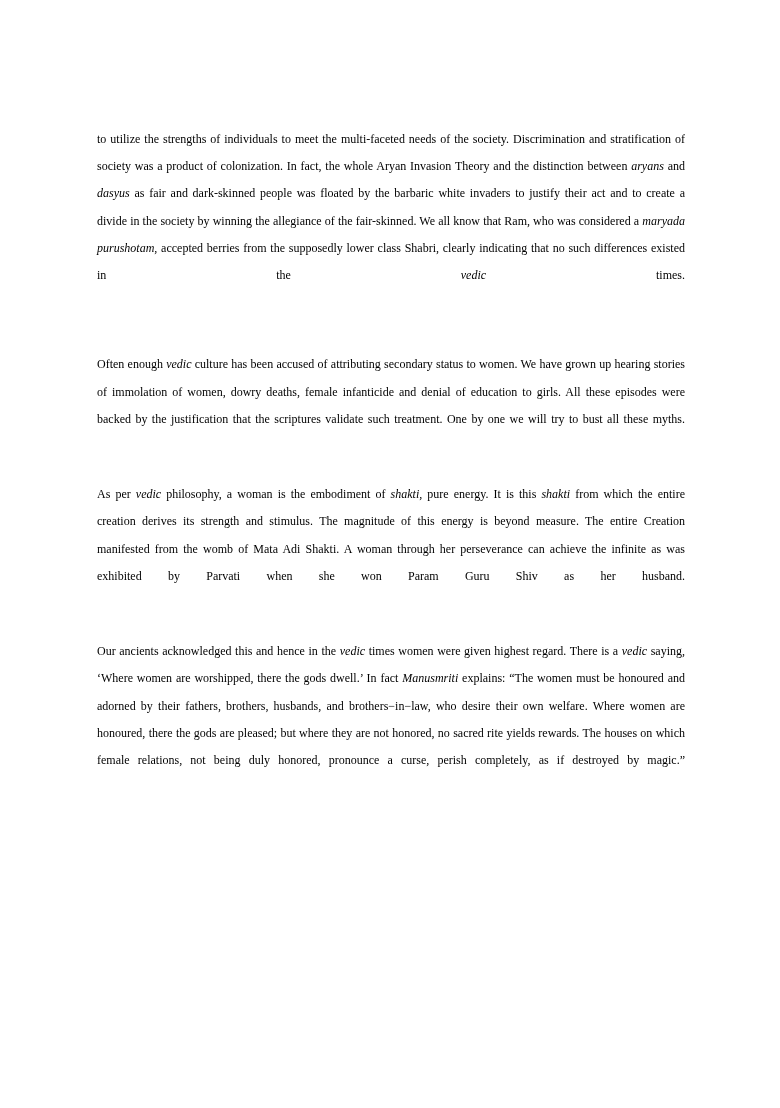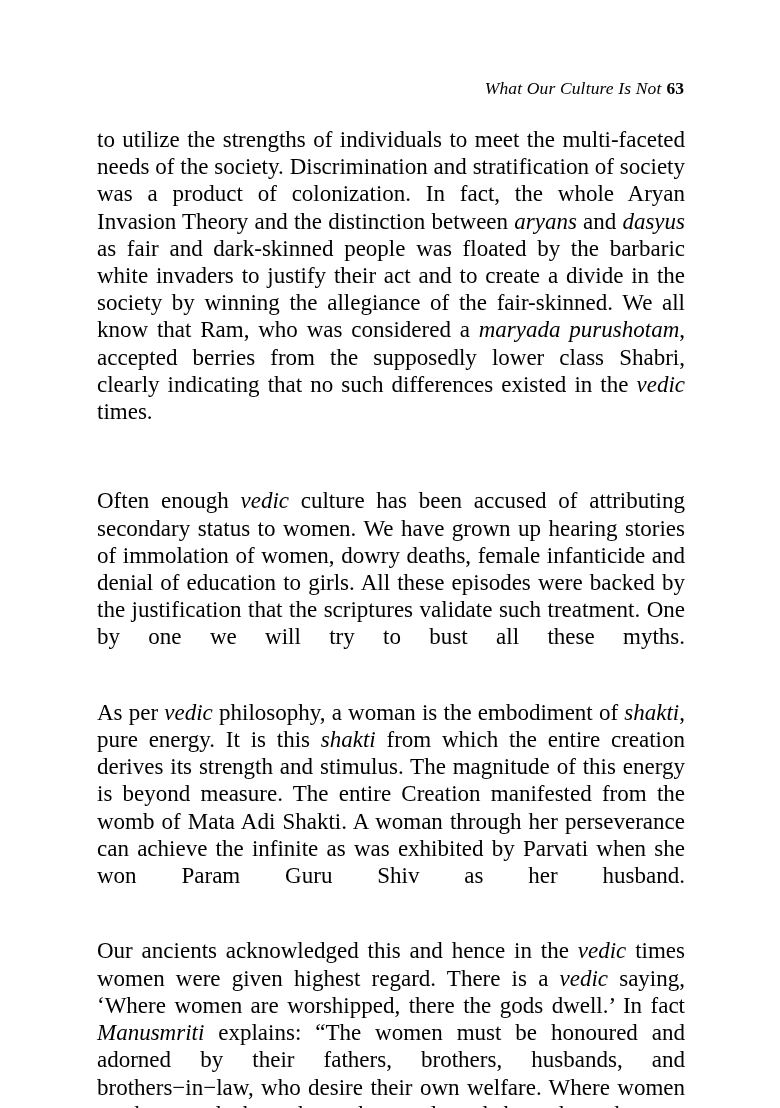--- a/index.html
+++ b/index.html
@@ -47,21 +47,21 @@
   
   .textblock {
     position: absolute;
     top: 126px;
     left: 97px;
     width: 588px;
   }
 
   p.body-par {
     margin: 0 0 21px 0;
-    font-size: 23px;
+    font-size: 12px;
     line-height: 27.2px;
     text-align: justify;
     text-justify: inter-word;
     hyphens: manual;
     -webkit-hyphens: manual;
     word-spacing: 0.1px;
   }
   p.body-par:last-child {
     margin-bottom: 0;
   }
@@ -88,23 +88,20 @@
     content: "";
     display: inline-block;
     width: 100%;
   }
 </style>
 </head>
 <body>
 
 <div class="page">
 
-  <div class="running-head">
-    <span class="rh-title">What Our Culture Is Not</span><span class="rh-folio">63</span>
-  </div>
 
   <div class="textblock">
 
     <p class="body-par">to utilize the strengths of individuals to meet the multi-faceted needs of the society. Discrimination and stratification of society was a product of colonization. In fact, the whole Aryan Invasion Theory and the distinction between <i>aryans</i> and <i>dasyus</i> as fair and dark-skinned people was floated by the barbaric white invaders to justify their act and to create a divide in the society by winning the allegiance of the fair-skinned. We all know that Ram, who was considered a <i>maryada purushotam</i>, accepted berries from the supposedly lower class Shabri, clearly indicating that no such differences existed in the <i>vedic</i> times.</p>
 
     <div class="spacer-before-heading"></div>
 
 
     <p class="body-par">Often enough <i>vedic</i> culture has been accused of attributing secondary status to women. We have grown up hearing stories of immolation of women, dowry deaths, female infanticide and denial of education to girls. All these episodes were backed by the justification that the scriptures validate such treatment. One by one we will try to bust all these myths.</p>
 

